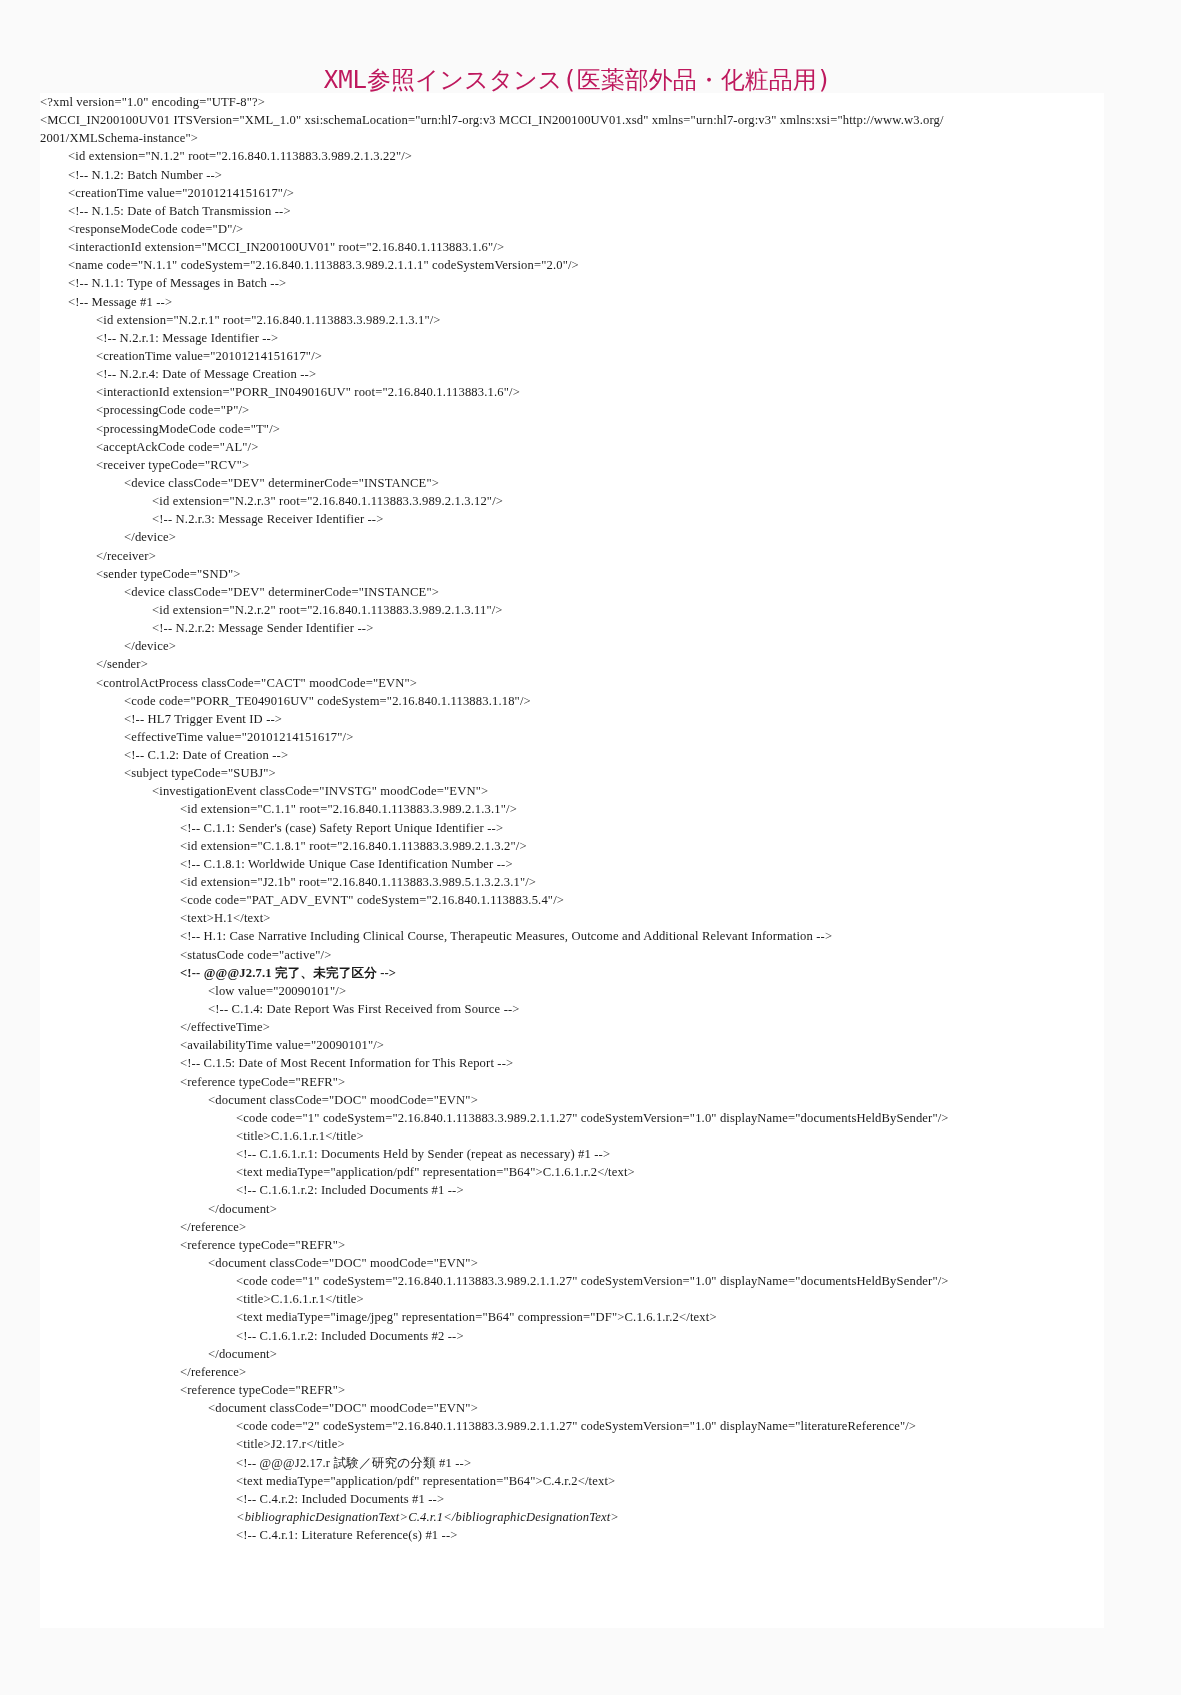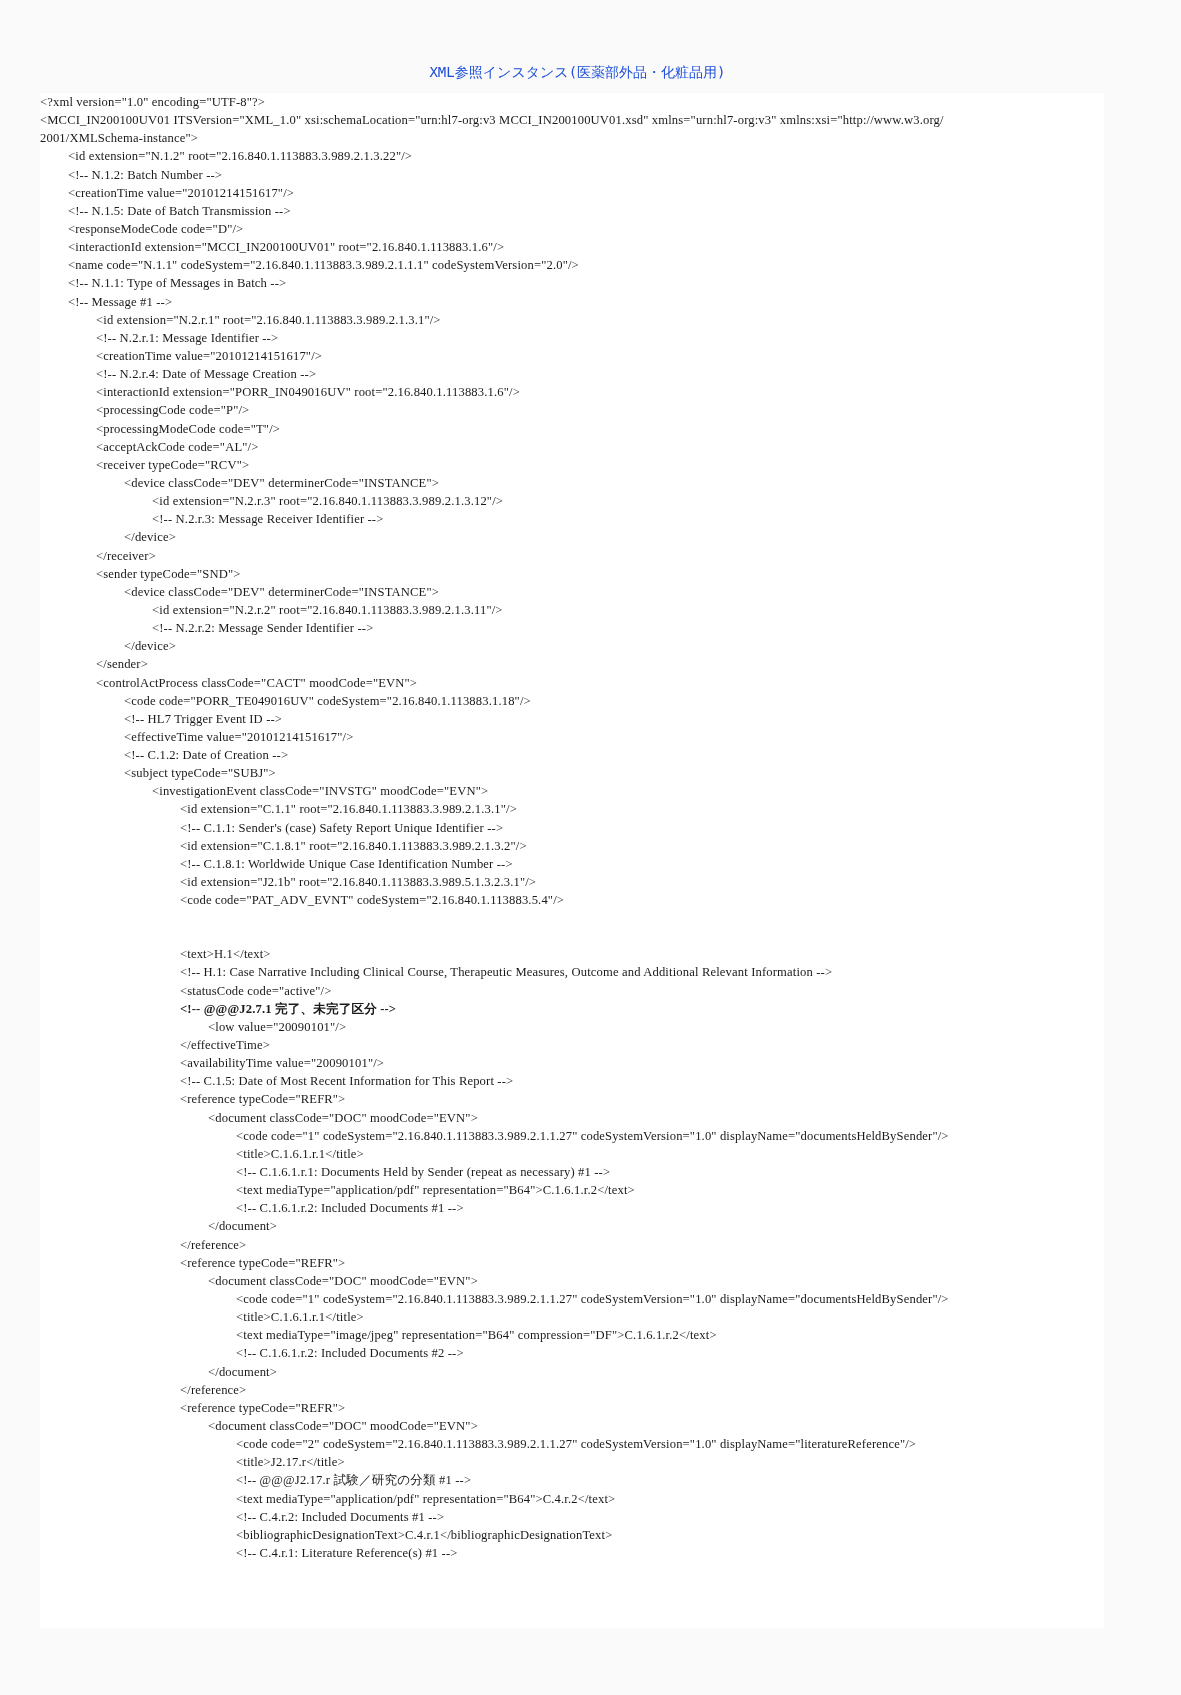--- a/index.html
+++ b/index.html
@@ -10,22 +10,22 @@
     overflow: hidden;
     font-family: "DejaVu Serif", "Liberation Serif", serif;
     color: #111;
   }
   .doc-title {
     position: absolute;
     left: 0; width: 1155px;
     top: 64px;
     text-align: center;
     font-family: "DejaVu Sans Mono", "Liberation Mono", monospace;
-    font-size: 14px;
-    color: #1d4ed8;
+    font-size: 24px;
+    color: #be185d;
     letter-spacing: 0px;
   }
   .sheet {
     position: absolute;
     left: 40px; top: 93px;
     width: 1064px; height: 1535px;
     background: #ffffff;
   }
   .code {
     position: absolute;
@@ -89,25 +89,26 @@
     <div class="line" style="padding-left: 84px;">&lt;effectiveTime value="20101214151617"/&gt;</div>
     <div class="line" style="padding-left: 84px;">&lt;!-- C.1.2: Date of Creation --&gt;</div>
     <div class="line" style="padding-left: 84px;">&lt;subject typeCode="SUBJ"&gt;</div>
     <div class="line" style="padding-left: 112px;">&lt;investigationEvent classCode="INVSTG" moodCode="EVN"&gt;</div>
     <div class="line" style="padding-left: 140px;">&lt;id extension="C.1.1" root="2.16.840.1.113883.3.989.2.1.3.1"/&gt;</div>
     <div class="line" style="padding-left: 140px;">&lt;!-- C.1.1: Sender's (case) Safety Report Unique Identifier --&gt;</div>
     <div class="line" style="padding-left: 140px;">&lt;id extension="C.1.8.1" root="2.16.840.1.113883.3.989.2.1.3.2"/&gt;</div>
     <div class="line" style="padding-left: 140px;">&lt;!-- C.1.8.1: Worldwide Unique Case Identification Number --&gt;</div>
     <div class="line" style="padding-left: 140px;">&lt;id extension="J2.1b" root="2.16.840.1.113883.3.989.5.1.3.2.3.1"/&gt;</div>
     <div class="line" style="padding-left: 140px;">&lt;code code="PAT_ADV_EVNT" codeSystem="2.16.840.1.113883.5.4"/&gt;</div>
-    <div class="line" style="padding-left: 140px; margin-top: 36px;">&lt;text&gt;H.1&lt;/text&gt;</div>
+    <div class="line" style="padding-left: 140px;">&lt;text&gt;H.1&lt;/text&gt;</div>
     <div class="line" style="padding-left: 140px;">&lt;!-- H.1: Case Narrative Including Clinical Course, Therapeutic Measures, Outcome and Additional Relevant Information --&gt;</div>
     <div class="line" style="padding-left: 140px;">&lt;statusCode code="active"/&gt;</div>
     <div class="line" style="padding-left: 140px; font-weight: bold;">&lt;!-- @@@J2.7.1 完了、未完了区分 --&gt;</div>
     <div class="line" style="padding-left: 168px;">&lt;low value="20090101"/&gt;</div>
+    <div class="line" style="padding-left: 168px;">&lt;!-- C.1.4: Date Report Was First Received from Source --&gt;</div>
     <div class="line" style="padding-left: 140px;">&lt;/effectiveTime&gt;</div>
     <div class="line" style="padding-left: 140px;">&lt;availabilityTime value="20090101"/&gt;</div>
     <div class="line" style="padding-left: 140px;">&lt;!-- C.1.5: Date of Most Recent Information for This Report --&gt;</div>
     <div class="line" style="padding-left: 140px;">&lt;reference typeCode="REFR"&gt;</div>
     <div class="line" style="padding-left: 168px;">&lt;document classCode="DOC" moodCode="EVN"&gt;</div>
     <div class="line" style="padding-left: 196px;">&lt;code code="1" codeSystem="2.16.840.1.113883.3.989.2.1.1.27" codeSystemVersion="1.0" displayName="documentsHeldBySender"/&gt;</div>
     <div class="line" style="padding-left: 196px;">&lt;title&gt;C.1.6.1.r.1&lt;/title&gt;</div>
     <div class="line" style="padding-left: 196px;">&lt;!-- C.1.6.1.r.1: Documents Held by Sender (repeat as necessary) #1 --&gt;</div>
     <div class="line" style="padding-left: 196px;">&lt;text mediaType="application/pdf" representation="B64"&gt;C.1.6.1.r.2&lt;/text&gt;</div>
     <div class="line" style="padding-left: 196px;">&lt;!-- C.1.6.1.r.2: Included Documents #1 --&gt;</div>
@@ -121,15 +122,15 @@
     <div class="line" style="padding-left: 196px;">&lt;!-- C.1.6.1.r.2: Included Documents #2 --&gt;</div>
     <div class="line" style="padding-left: 168px;">&lt;/document&gt;</div>
     <div class="line" style="padding-left: 140px;">&lt;/reference&gt;</div>
     <div class="line" style="padding-left: 140px;">&lt;reference typeCode="REFR"&gt;</div>
     <div class="line" style="padding-left: 168px;">&lt;document classCode="DOC" moodCode="EVN"&gt;</div>
     <div class="line" style="padding-left: 196px;">&lt;code code="2" codeSystem="2.16.840.1.113883.3.989.2.1.1.27" codeSystemVersion="1.0" displayName="literatureReference"/&gt;</div>
     <div class="line" style="padding-left: 196px;">&lt;title&gt;J2.17.r&lt;/title&gt;</div>
     <div class="line" style="padding-left: 196px;">&lt;!-- @@@J2.17.r 試験／研究の分類 #1 --&gt;</div>
     <div class="line" style="padding-left: 196px;">&lt;text mediaType="application/pdf" representation="B64"&gt;C.4.r.2&lt;/text&gt;</div>
     <div class="line" style="padding-left: 196px;">&lt;!-- C.4.r.2: Included Documents #1 --&gt;</div>
-    <div class="line" style="padding-left: 196px;">&lt;bibliographicDesignationText&gt;C.4.r.1&lt;/bibliographicDesignationText&gt;</div>
+    <div class="line" style="padding-left: 196px; font-style: italic;">&lt;bibliographicDesignationText&gt;C.4.r.1&lt;/bibliographicDesignationText&gt;</div>
     <div class="line" style="padding-left: 196px;">&lt;!-- C.4.r.1: Literature Reference(s) #1 --&gt;</div>
   </div>
 
 </body></html>

